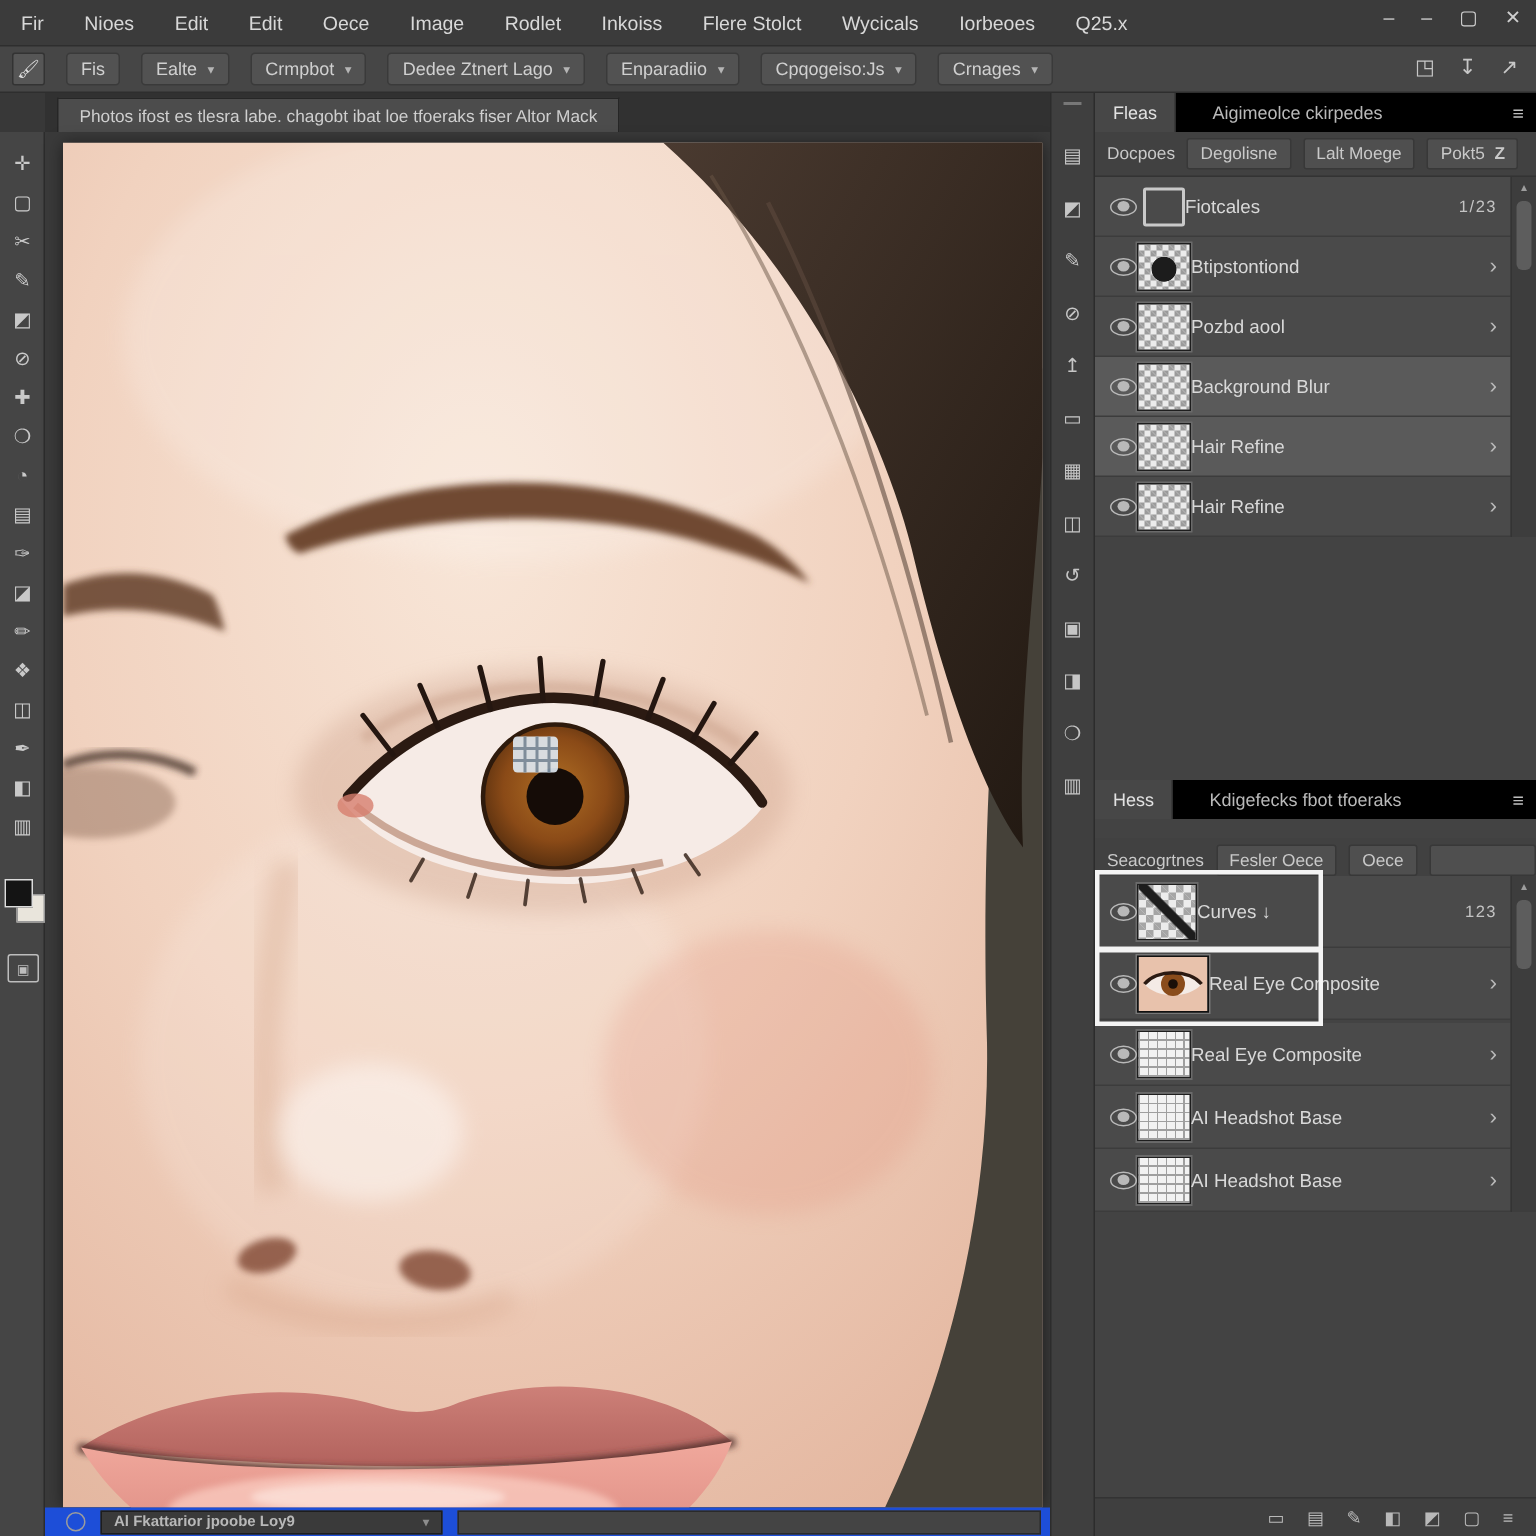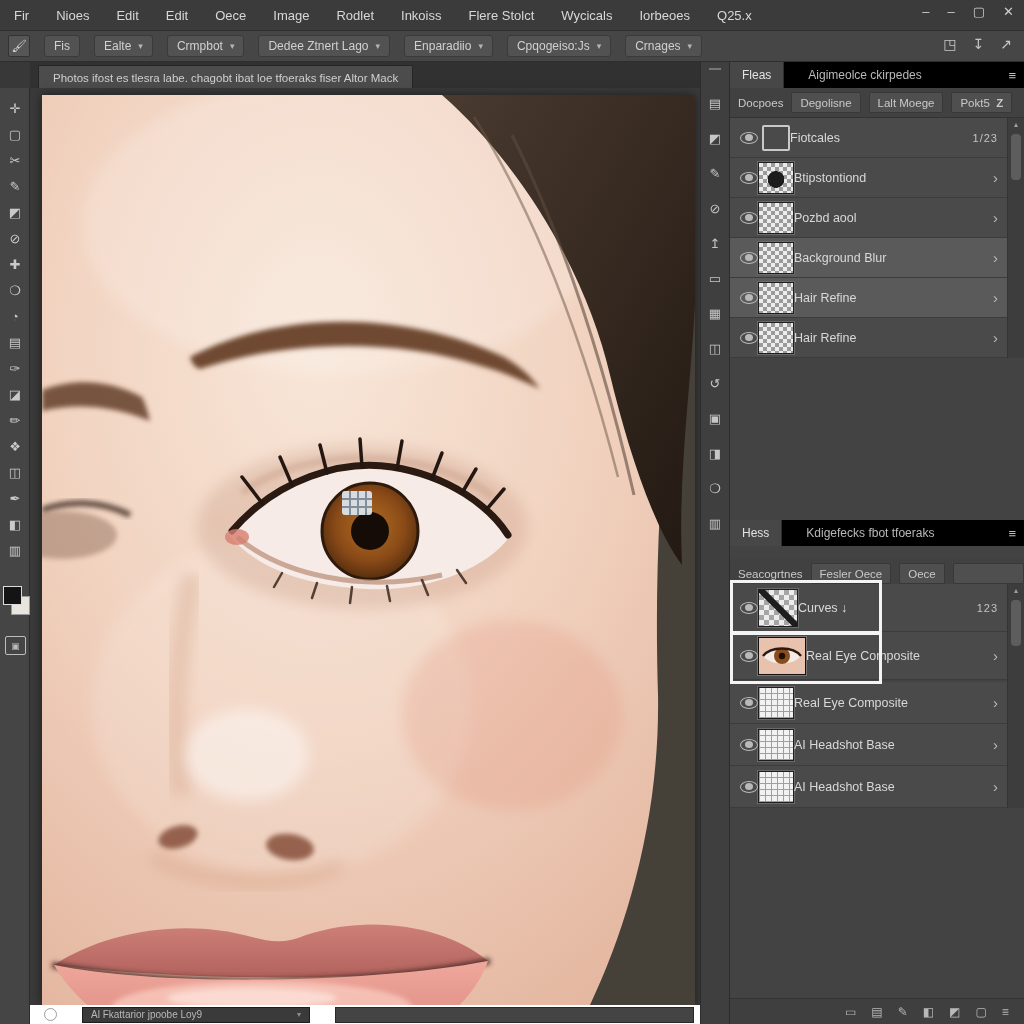--- a/index.html
+++ b/index.html
@@ -31,22 +31,22 @@
     justify-content:center;font-size:13px;color:#c9c9c9;}
   #swatches{position:absolute;left:3px;top:498px;width:26px;height:40px;}
   #fg-swatch{position:absolute;left:0;top:0;width:17px;height:17px;background:#141414;border:1px solid #dcdcdc;z-index:2;}
   #bg-swatch{position:absolute;left:8px;top:10px;width:17px;height:17px;background:#e9e5dc;border:1px solid #9a9a9a;}
   #quickmask{position:absolute;left:5px;top:548px;width:19px;height:17px;border:1.5px solid #bdbdbd;
     border-radius:2px;display:flex;align-items:center;justify-content:center;font-size:9px;color:#bdbdbd;}
   
   #canvas-area{position:absolute;left:30px;top:88px;width:670px;height:917px;background:#3a3a3a;}
   #canvas-img{position:absolute;left:12px;top:7px;width:653px;height:910px;box-shadow:0 0 10px rgba(0,0,0,.5);}
   
-  #statusbar{position:absolute;left:30px;top:1005px;width:670px;height:19px;background:#ffffff;
-    display:flex;align-items:center;gap:25px;padding-left:14px;box-sizing:border-box;}
+  #statusbar{position:absolute;left:30px;top:1005px;width:670px;height:19px;background:#1d4ed8;
+    display:flex;align-items:center;gap:10px;padding-left:14px;box-sizing:border-box;font-weight:bold;}
   #status-zoom{width:11px;height:11px;border:1.5px solid #9c9c9c;border-radius:50%;}
   #status-field{background:#3a3a3a;border:1px solid #1d1d1d;height:14px;width:210px;display:flex;
     align-items:center;justify-content:space-between;padding:0 8px;font-size:10px;color:#b8b8b8;white-space:nowrap;}
   #status-field .caret{font-size:8px;color:#8d8d8d;}
   #status-field2{background:#444;border:1px solid #2a2a2a;height:14px;flex:1;margin-right:6px;}
   
   #midstrip{position:absolute;left:700px;top:62px;width:30px;height:962px;background:#3f3f3f;
     border-left:1px solid #2c2c2c;border-right:1px solid #2c2c2c;box-sizing:border-box;}
   #midstrip .sicon{position:absolute;left:0;width:28px;height:26px;display:flex;align-items:center;
     justify-content:center;font-size:13px;color:#c6c6c6;}

